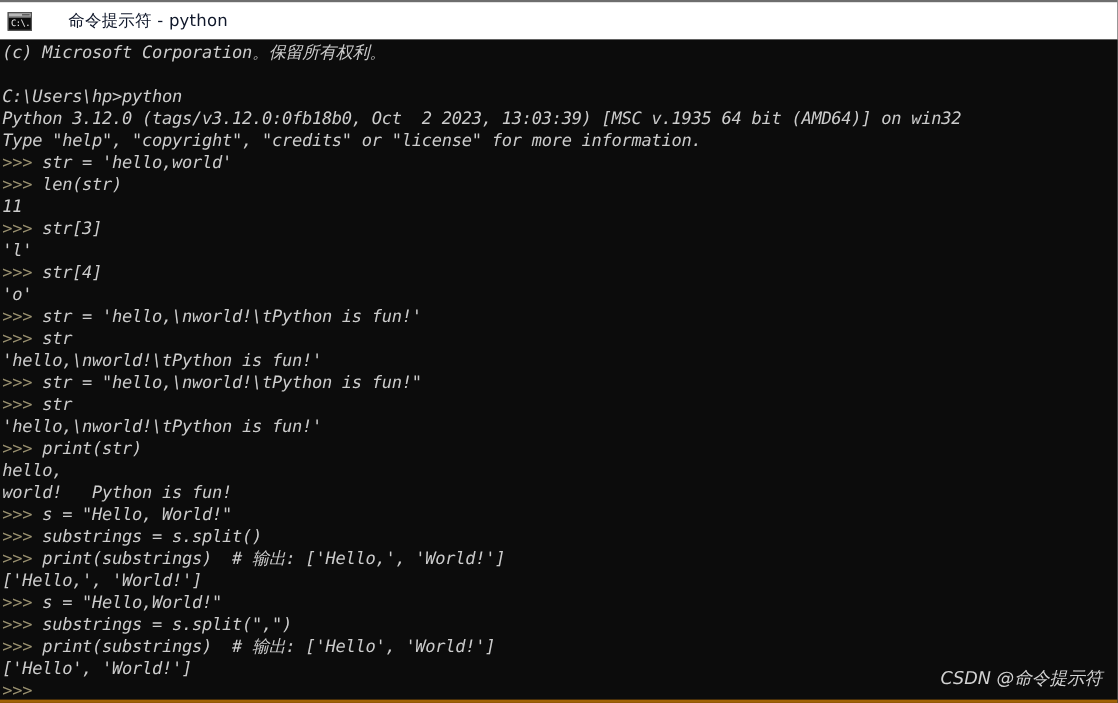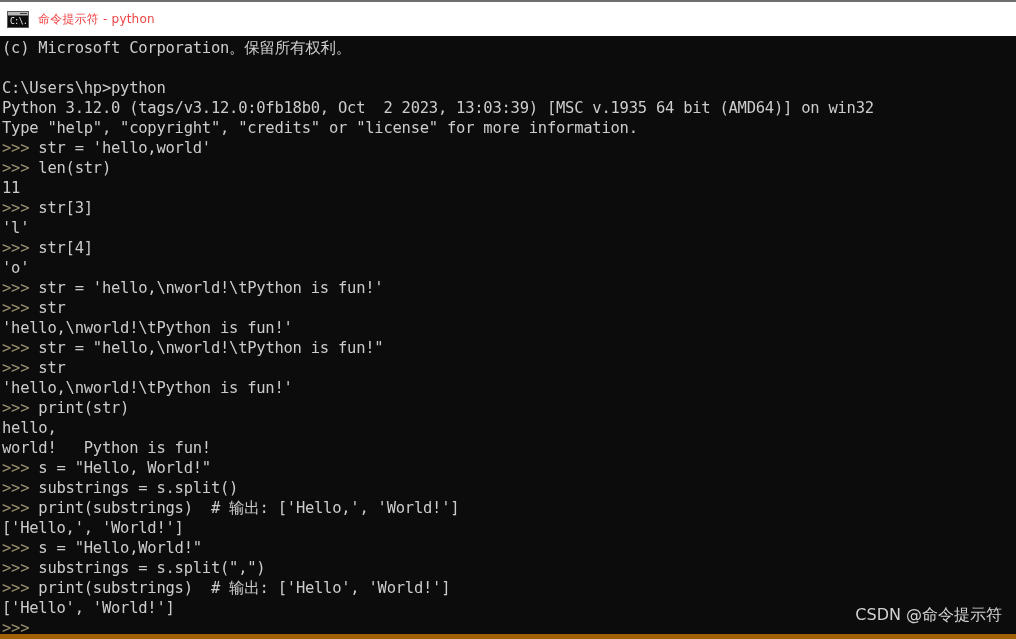--- a/index.html
+++ b/index.html
@@ -74,35 +74,37 @@
     top: 5px;
     font-family: "DejaVu Sans Mono", monospace;
     font-size: 8px;
     line-height: 9px;
     color: #f2f2f2;
     letter-spacing: -0.5px;
     white-space: nowrap;
   }
   #titlebar-text {
     font-family: "DejaVu Sans", "Liberation Sans", sans-serif;
-    font-size: 12px;
-    color: #ef4444;
+    font-size: 15px;
+    color: #0f172a;
     white-space: nowrap;
     letter-spacing: 0.2px;
+    margin-left: 24px;
   }
 
   
   #console {
     position: relative;
     height: 603px;
     background: #0c0c0c;
     padding: 2px 0 0 2px;
     box-sizing: border-box;
     overflow: hidden;
-    border-bottom: 5px solid #a16207;
+    border-bottom: 3px solid #a16207;
+    font-style: italic;
   }
   #console-lines {
     font-family: "DejaVu Sans Mono", "Liberation Mono", monospace;
     font-size: 15.5px;
     line-height: 20px;
     color: #cccccc;
     white-space: pre;
     letter-spacing: -0.25px;
   }
   .cline {

